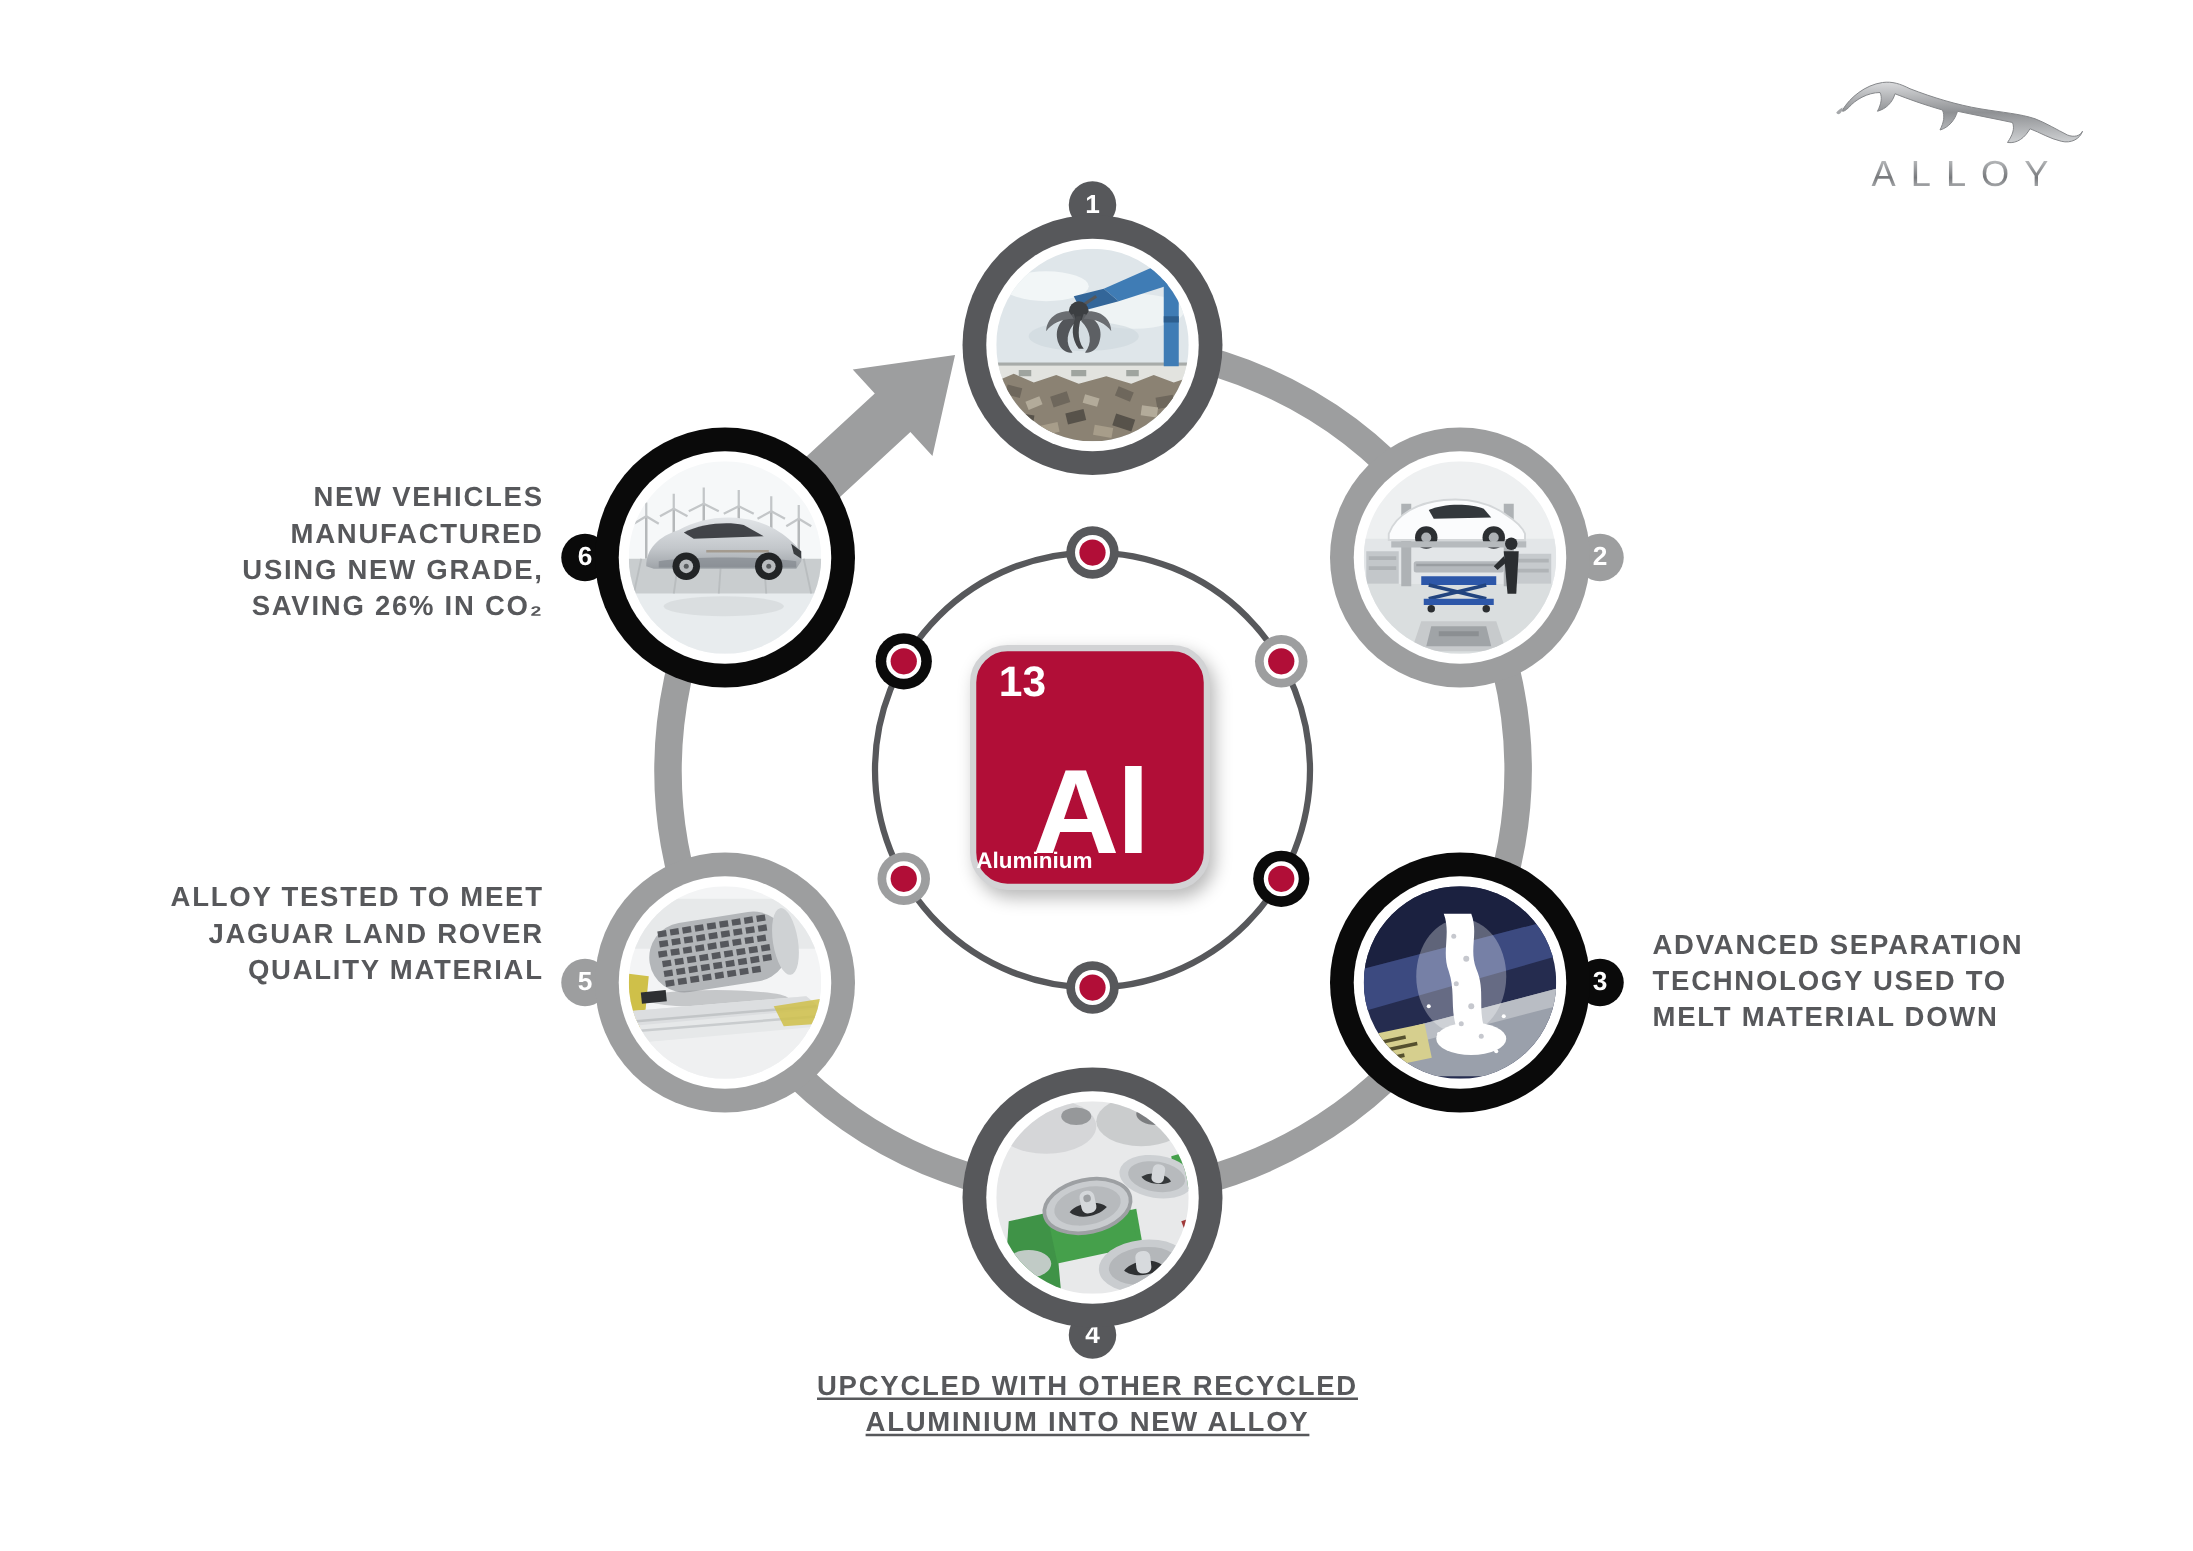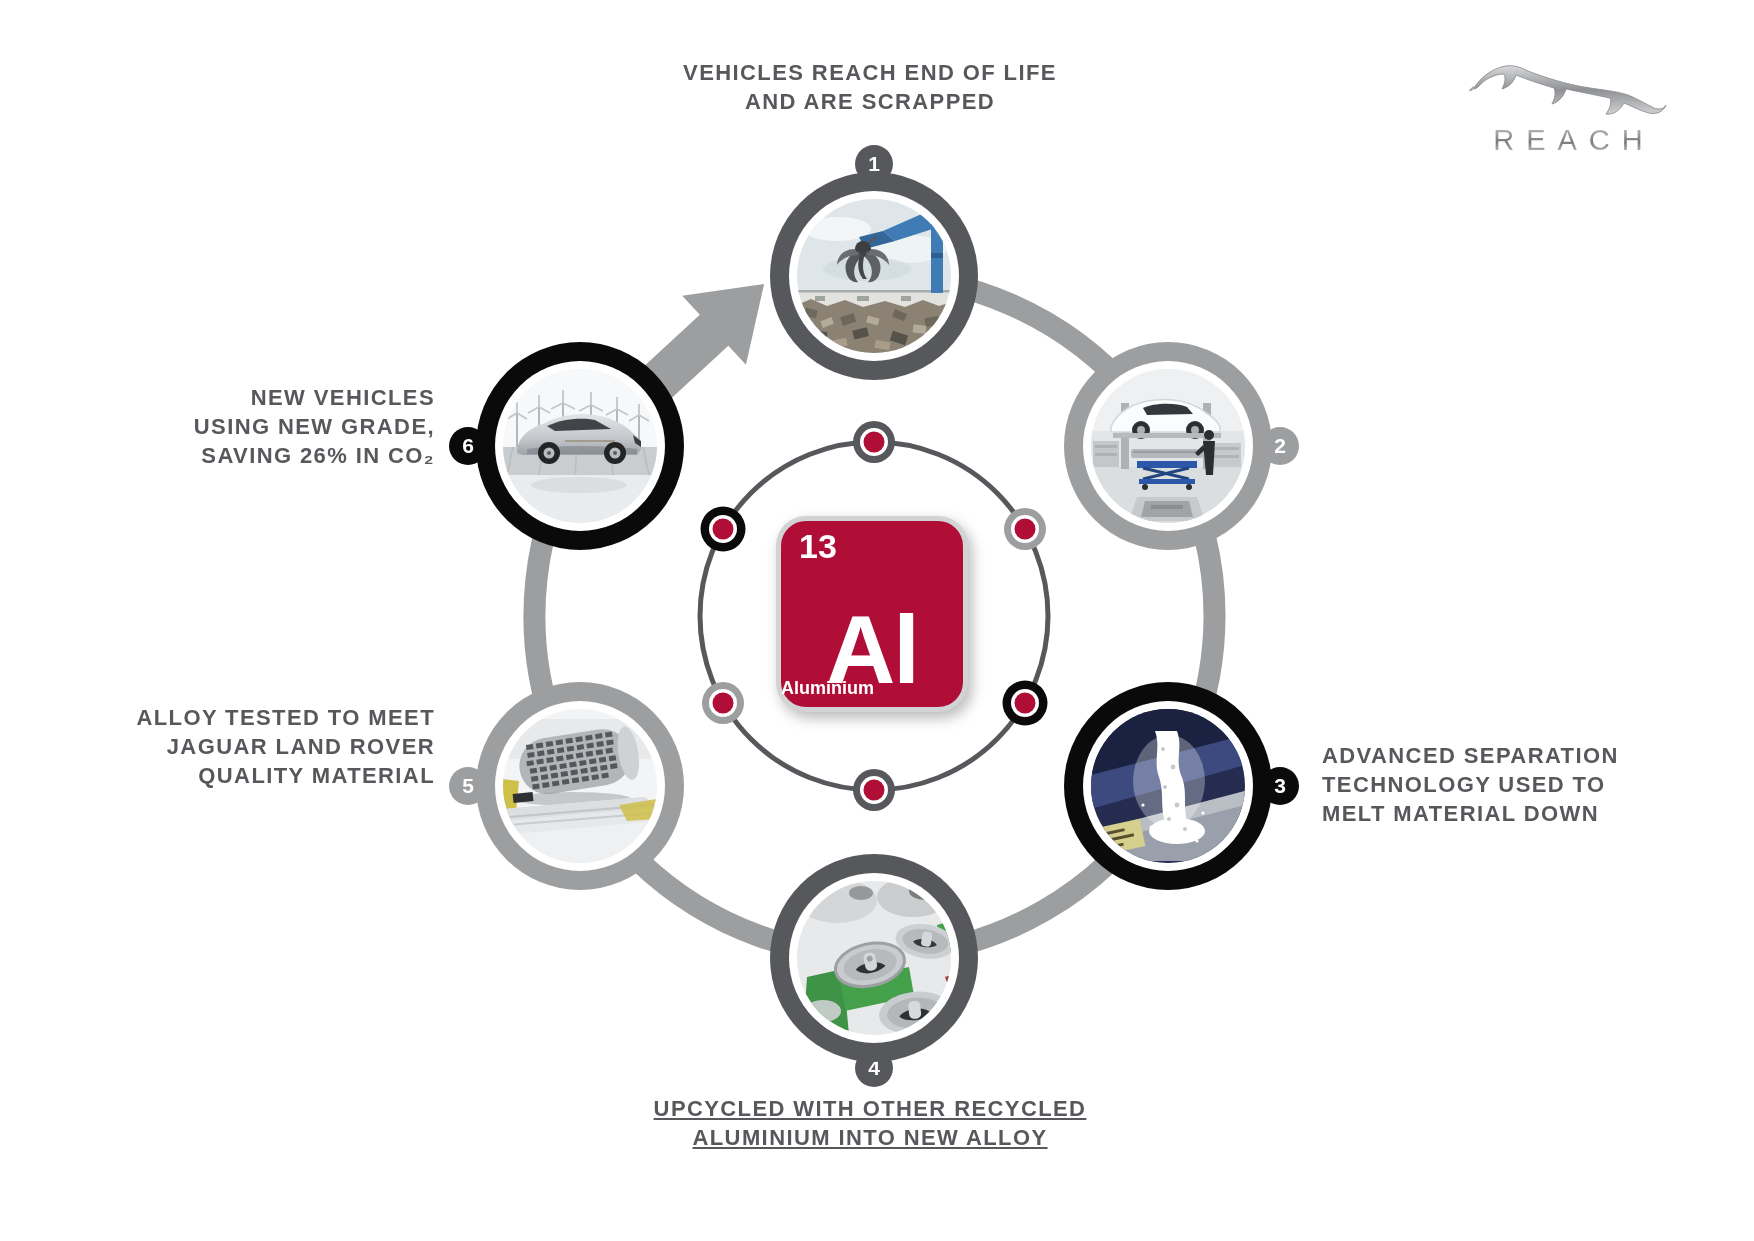--- a/index.html
+++ b/index.html
@@ -97,24 +97,20 @@
         <circle cx="723" cy="529" r="10.5" fill="#B10E37"></circle>
     </g>
   </svg>
 
   <div class="tile">
     <div class="atomic">13</div>
     <div class="symbol">Al</div>
     <div class="name">Aluminium</div>
   </div>
 
-  <div class="label center" style="left:590px;top:58px;width:560px;">
-    <span>VEHICLES REACH END OF LIFE</span>
-    <span>AND ARE SCRAPPED</span>
-  </div>
   <div class="badge badge-dark" style="left:855px;top:145px;">1</div>
   <div class="step-circle ring-dark" style="left:770px;top:172px;">
     <div class="photo-wrap">
       <svg class="photo" viewBox="0 0 154 154">
         <rect width="154" height="154" fill="#dfe6ea"></rect>
         <ellipse cx="40" cy="30" rx="34" ry="12" fill="#f2f6f7"></ellipse>
         <ellipse cx="110" cy="50" rx="40" ry="14" fill="#eef3f4"></ellipse>
         <ellipse cx="70" cy="70" rx="44" ry="12" fill="#cdd7dc" opacity="0.6"></ellipse>
         <rect y="92" width="154" height="16" fill="#e2e3df"></rect>
         <rect y="91" width="154" height="2.5" fill="#a7aba9"></rect>
@@ -385,20 +381,21 @@
         <line x1="6" y1="108" x2="150" y2="96" stroke="#c2c5c7" stroke-width="2"></line>
         <line x1="4" y1="116" x2="152" y2="104" stroke="#c9ccce" stroke-width="2"></line>
         <polygon points="116,96 154,90 154,110 124,112" fill="#cfc049" opacity="0.85"></polygon>
         <polygon points="0,126 154,112 154,154 0,154" fill="#eff0f1"></polygon>
       </svg>
     </div>
   </div>
 
   <div class="label right" style="left:95px;top:383px;width:340px;">
     <span>NEW VEHICLES</span>
+    <span>MANUFACTURED</span>
     <span>USING NEW GRADE,</span>
     <span>SAVING 26% IN CO₂</span>
   </div>
   <div class="badge badge-black" style="left:449px;top:427px;">6</div>
   <div class="step-circle ring-black" style="left:476px;top:342px;">
     <div class="photo-wrap">
       <svg class="photo" viewBox="0 0 154 154">
         <defs>
           <linearGradient id="carGrad" x1="0" y1="0" x2="0" y2="1">
             <stop offset="0" stop-color="#e2e5e8"></stop>
@@ -499,16 +496,16 @@
         C128,47 112,44 98,41
         C96,48 91,54 84,56
         C87,50 88,45 86,40
         C72,36 58,31 48,27
         C46,34 41,39 34,41
         C37,35 38,30 36,26
         C26,26 16,32 11,38
         C8,41 5,42 6,40 Z"></path>
       <path fill="#a6a8ab" d="M6,40 C4,44 2,44 1,42 C3,40 4,39 6,38 Z"></path>
     </svg>
-    <div class="wordmark">REACH</div>
+    <div class="wordmark">ALLOY</div>
   </div>
 
 </div>
 
 </body></html>

